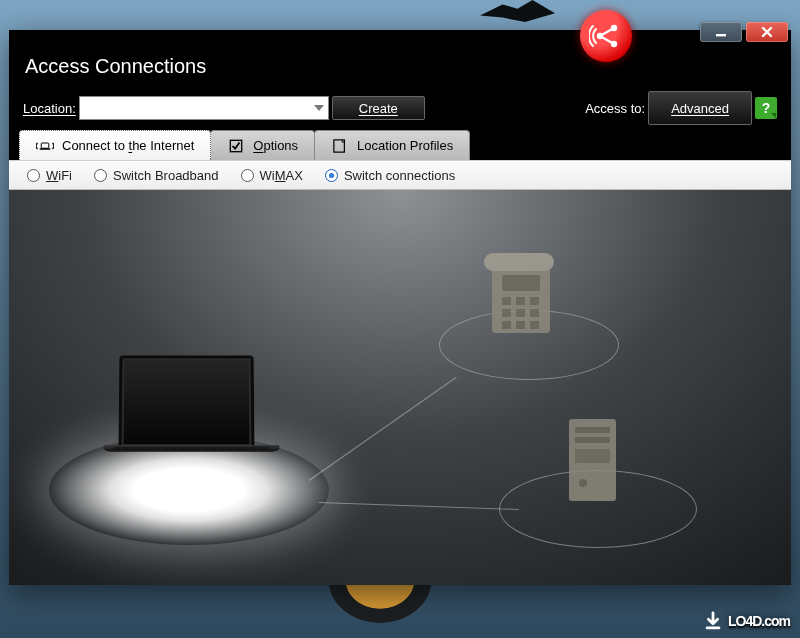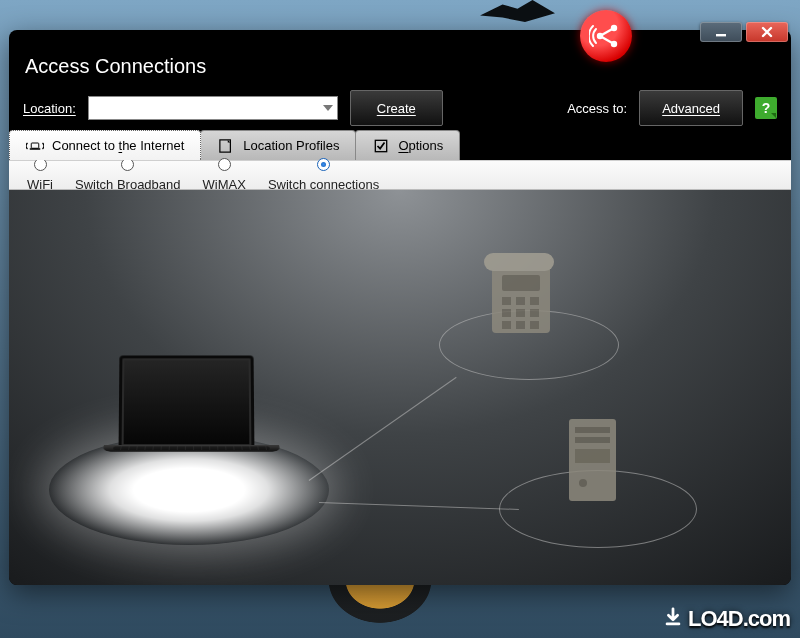--- a/index.html
+++ b/index.html
@@ -13,31 +13,31 @@
     opacity: 0.9;
   }
   .bg-parachute {
     position: absolute; bottom: 8px; left: 320px; width: 120px; height: 50px;
     background: radial-gradient(ellipse at top, #e8a32e 0 40%, #1a1a1a 41% 60%, transparent 61%);
     opacity: 0.9;
   }
 
   .watermark {
     position: absolute; right: 10px; bottom: 6px;
-    font-family: Arial, sans-serif; font-weight: bold; font-size: 22px;
+    font-family: Arial, sans-serif; font-weight: bold; font-size: 14px;
     color: #fff; text-shadow: 0 0 6px rgba(0,0,0,.7), 0 2px 2px rgba(0,0,0,.9);
     letter-spacing: -1px;
-    display: flex; gap: 4px;
+    display: flex; align-items: center; gap: 4px;
   }
   .watermark svg { width: 22px; height: 22px; }
 
   
   .window {
     position: absolute; left: 9px; top: 30px; width: 782px; height: 555px;
-    background: #000; border-radius: 8px; overflow: hidden;
+    background: #000; border-radius: 0; overflow: hidden;
     box-shadow: 0 8px 28px rgba(0,0,0,.5);
   }
 
   
   .win-controls {
     position: absolute; top: 22px; right: 12px; display: flex; gap: 4px; z-index: 20;
   }
   .win-btn {
     width: 42px; height: 20px; border-radius: 3px;
     display: flex; align-items: center; justify-content: center;
@@ -56,48 +56,48 @@
   }
   .beacon svg { width: 34px; height: 34px; }
 
   .titlebar {
     height: 56px; display: flex; align-items: flex-end; padding: 0 16px 8px;
     color: #fff; font-size: 20px; font-weight: 400;
   }
 
   
   .toolbar {
-    height: 44px; padding: 6px 14px; display: flex; align-items: center; gap: 12px;
+    height: 44px; padding: 6px 14px; display: flex; align-items: center; gap: 3px;
     color: #fff; font-size: 13px;
   }
   .toolbar .lbl { text-decoration: underline; text-underline-offset: 2px; }
   .combo {
     flex: 0 0 250px; height: 24px; background: #fff; border: 1px solid #888;
     display: flex; align-items: center; justify-content: flex-end; padding-right: 4px;
   }
   .combo .arrow { width: 0; height: 0; border-left: 5px solid transparent; border-right: 5px solid transparent; border-top: 6px solid #777; }
   .btn {
-    height: 36px; padding: 0 26px; background: linear-gradient(#3a3a3a,#111);
+    height: 24px; padding: 0 26px; background: linear-gradient(#3a3a3a,#111);
     border: 1px solid #666; color: #fff; font-size: 13px; border-radius: 2px;
     display: flex; align-items: center; justify-content: center;
     text-decoration: underline; text-underline-offset: 2px;
   }
   .spacer { flex: 1; }
   .switch-lbl { color: #fff; }
   .help {
     width: 22px; height: 22px; background: #3eab2e; border-radius: 2px;
     color: #fff; font-weight: bold; display: flex; align-items: center; justify-content: center;
     font-size: 14px; position: relative;
   }
   .help::after { content: ""; position: absolute; right: 1px; bottom: 1px; width: 0; height: 0;
     border-left: 5px solid transparent; border-top: 5px solid #1e6b12; }
 
   
   .tabs {
-    height: 30px; display: flex; align-items: stretch; gap: 0;
+    height: 30px; display: flex; align-items: stretch; padding-left: 10px; gap: 0;
     background: #000;
   }
   .tab {
     display: flex; align-items: center; gap: 8px; padding: 0 16px;
     border-top-left-radius: 4px; border-top-right-radius: 4px;
     font-size: 13px; color: #000;
   }
   .tab.active {
     background: linear-gradient(#fff,#f2f2f2);
     border: 1px dotted #666; border-bottom: none;
@@ -110,21 +110,21 @@
   .tab svg { width: 18px; height: 14px; flex-shrink: 0; }
   .tab .u { text-decoration: underline; text-underline-offset: 2px; }
 
   
   .radiobar {
     height: 30px; background: linear-gradient(#fbfbfb,#ededed);
     border-top: 1px solid #cfcfcf; border-bottom: 1px solid #bbb;
     display: flex; align-items: center; gap: 22px; padding: 0 18px;
     font-size: 13px; color: #222;
   }
-  .radio { display: flex; align-items: center; gap: 6px; flex-direction: column; }
+  .radio { display: flex; align-items: center; gap: 6px; }
   .r-outer { width: 13px; height: 13px; border: 1px solid #555; border-radius: 50%; background: #fff; position: relative; }
   .r-outer.sel { border-color: #1a63b8; }
   .r-outer.sel::after { content: ""; position: absolute; inset: 3px; border-radius: 50%; background: radial-gradient(#3a8ef0,#1a63b8); }
   .radio .txt .u { text-decoration: underline; }
 
   
   .viz {
     position: relative; flex: 1;
     background: radial-gradient(ellipse 900px 700px at 50% 0%, #8e9296 0%, #3f4346 35%, #1a1c1e 70%, #0d0e0f 100%);
     height: calc(100% - 56px - 44px - 30px - 30px);
@@ -228,32 +228,32 @@
     <div class="tab active">
       <svg viewBox="0 0 24 16">
         <path d="M2 4 A8 6 0 0 0 2 12" fill="none" stroke="#000" stroke-width="1.8"></path>
         <path d="M22 4 A8 6 0 0 1 22 12" fill="none" stroke="#000" stroke-width="1.8"></path>
         <rect x="7" y="4" width="10" height="7" rx="1" fill="none" stroke="#000" stroke-width="1.3"></rect>
         <rect x="5" y="11" width="14" height="2" fill="#000"></rect>
       </svg>
       <span>Connect to <span class="u">t</span>he Internet</span>
     </div>
     <div class="tab inactive">
+      <svg viewBox="0 0 16 16">
+        <rect x="1.5" y="1.5" width="13" height="13" fill="none" stroke="#000" stroke-width="1.5"></rect>
+        <path d="M4 8 L7 11 L12 4" fill="none" stroke="#000" stroke-width="2"></path>
+      </svg>
+      <span><span class="u">O</span>ptions</span>
+    </div>
+    <div class="tab inactive">
       <svg viewBox="0 0 18 16">
         <rect x="2" y="1" width="12" height="14" fill="none" stroke="#000" stroke-width="1.4"></rect>
         <path d="M11 1 L14 4 L11 4 Z" fill="#000"></path>
       </svg>
       <span>Location Profiles</span>
-    </div>
-    <div class="tab inactive">
-      <svg viewBox="0 0 16 16">
-        <rect x="1.5" y="1.5" width="13" height="13" fill="none" stroke="#000" stroke-width="1.5"></rect>
-        <path d="M4 8 L7 11 L12 4" fill="none" stroke="#000" stroke-width="2"></path>
-      </svg>
-      <span><span class="u">O</span>ptions</span>
     </div>
   </div>
 
   <div class="radiobar">
     <div class="radio">
       <span class="r-outer"></span>
       <span class="txt"><span class="u">W</span>iFi</span>
     </div>
     <div class="radio">
       <span class="r-outer"></span>

